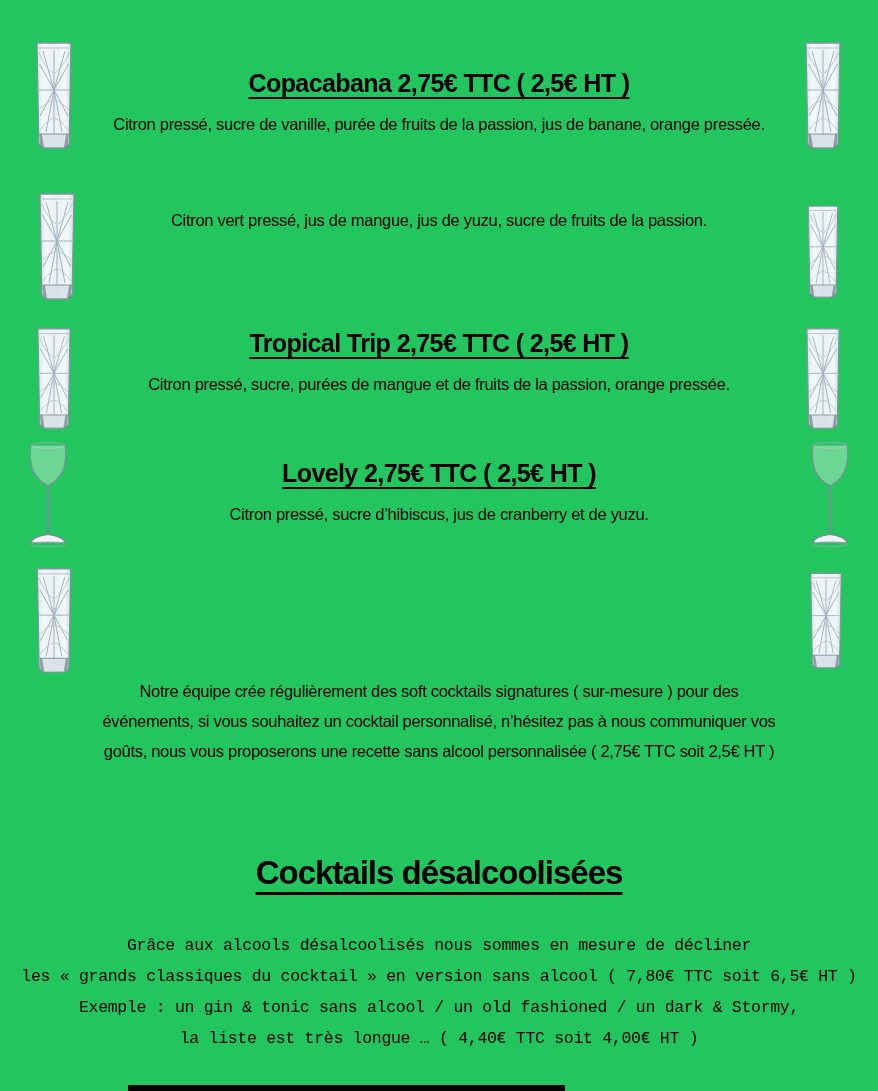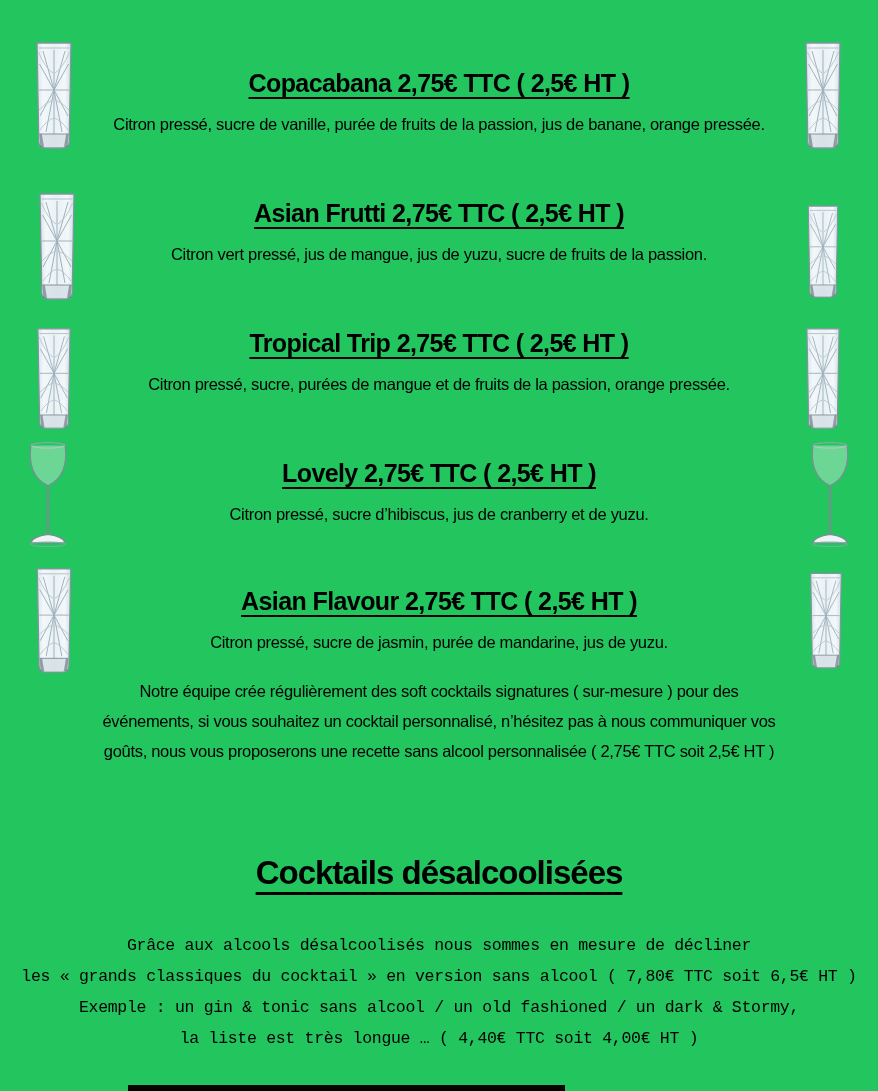--- a/index.html
+++ b/index.html
@@ -135,34 +135,29 @@
       <svg>
         <use href="#sym-highball"></use>
       </svg>
     </span>
 
   <div class="menu-item" style="top:66px">
     <div class="menu-item-title">Copacabana 2,75€ TTC ( 2,5€ HT )</div>
     <div class="menu-item-desc">Citron pressé, sucre de vanille, purée de fruits de la passion, jus de banane, orange pressée.</div>
   </div>
   <div class="menu-item" style="top:196px">
-    <div class="menu-item-title">Asian Frutti 2,75€ TTC ( 2,5€ HT )</div>
     <div class="menu-item-desc">Citron vert pressé, jus de mangue, jus de yuzu, sucre de fruits de la passion.</div>
   </div>
   <div class="menu-item" style="top:326px">
     <div class="menu-item-title">Tropical Trip 2,75€ TTC ( 2,5€ HT )</div>
     <div class="menu-item-desc">Citron pressé, sucre, purées de mangue et de fruits de la passion, orange pressée.</div>
   </div>
   <div class="menu-item" style="top:456px">
     <div class="menu-item-title">Lovely 2,75€ TTC ( 2,5€ HT )</div>
     <div class="menu-item-desc">Citron pressé, sucre d’hibiscus, jus de cranberry et de yuzu.</div>
-  </div>
-  <div class="menu-item" style="top:584px">
-    <div class="menu-item-title">Asian Flavour 2,75€ TTC ( 2,5€ HT )</div>
-    <div class="menu-item-desc">Citron pressé, sucre de jasmin, purée de mandarine, jus de yuzu.</div>
   </div>
 
   <div class="para" style="top:676px">
     <div class="line">Notre équipe crée régulièrement des soft cocktails signatures ( sur-mesure ) pour des</div>
     <div class="line">événements, si vous souhaitez un cocktail personnalisé, n’hésitez pas à nous communiquer vos</div>
     <div class="line">goûts, nous vous proposerons une recette sans alcool personnalisée ( 2,75€ TTC soit 2,5€ HT )</div>
   </div>
 
   <div class="big-title" style="top:852px">
     <span>Cocktails désalcoolisées</span>

